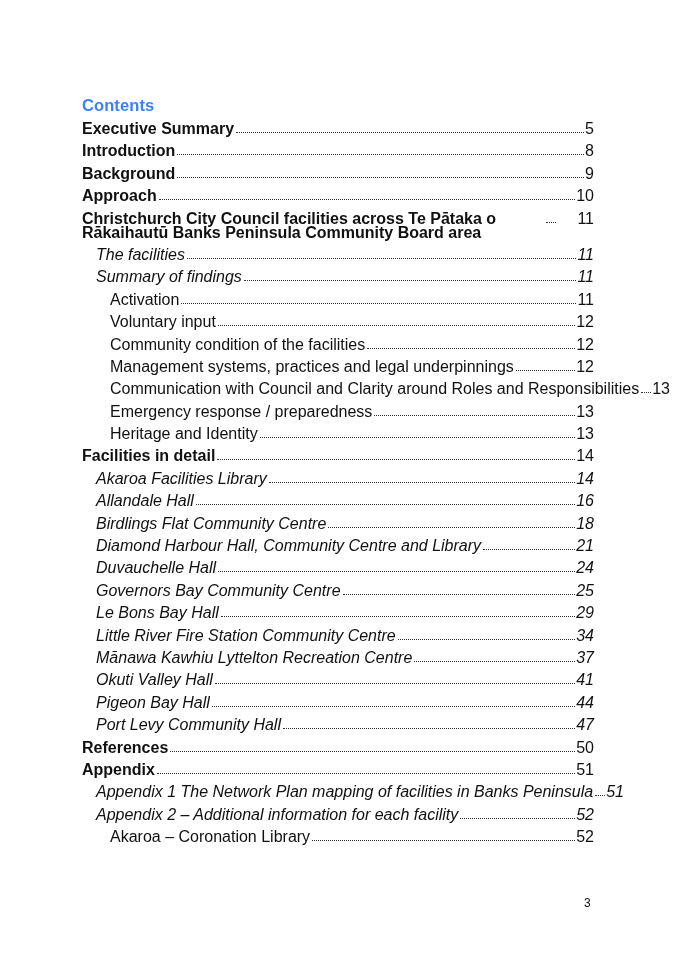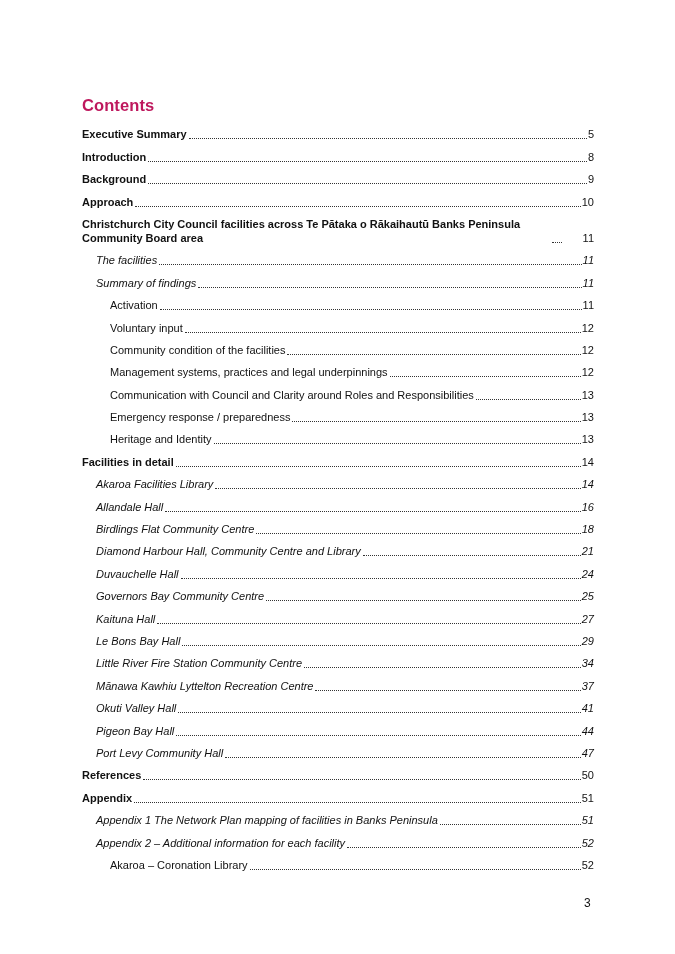--- a/index.html
+++ b/index.html
@@ -4,27 +4,27 @@
   <style>
     html, body { margin: 0; padding: 0; background: #ffffff; }
     body {
       width: 675px; height: 954px; position: relative; overflow: hidden;
       font-family: "Liberation Sans", "DejaVu Sans", sans-serif;
       color: #111;
     }
     .page { position: absolute; left: 0; top: 0; width: 675px; height: 954px; background: #fff; }
     .heading {
       position: absolute; left: 82px; top: 96px;
-      font-size: 16.5px; font-weight: bold; color: #be185d;
+      font-size: 16.5px; font-weight: bold; color: #3b82f6;
       letter-spacing: 0.1px;
     }
     .toc { position: absolute; left: 82px; top: 119px; width: 512px; }
     .entry {
-      display: flex; align-items: flex-end;
-      font-size: 11px; line-height: 14px;
+      display: flex; align-items: flex-start;
+      font-size: 16px; line-height: 14px;
       height: 22.4px; box-sizing: border-box; padding-top: 3px;
       white-space: nowrap;
     }
     .entry.l1 { font-weight: bold; }
     .entry.l2 { padding-left: 14px; font-style: italic; }
     .entry.l3 { padding-left: 28px; }
     .entry.two-line { height: 36.4px; white-space: normal; gap: 20px; }
     .entry .label { flex: 0 0 auto; }
     .entry.two-line .label { flex: 0 1 auto; max-width: 500px; }
     .entry .dots {
@@ -142,25 +142,20 @@
         <span class="label">Duvauchelle Hall</span>
         <span class="dots"></span>
         <span class="page-num">24</span>
       </div>
       <div class="entry l2">
         <span class="label">Governors Bay Community Centre</span>
         <span class="dots"></span>
         <span class="page-num">25</span>
       </div>
       <div class="entry l2">
-        <span class="label">Kaituna Hall</span>
-        <span class="dots"></span>
-        <span class="page-num">27</span>
-      </div>
-      <div class="entry l2">
         <span class="label">Le Bons Bay Hall</span>
         <span class="dots"></span>
         <span class="page-num">29</span>
       </div>
       <div class="entry l2">
         <span class="label">Little River Fire Station Community Centre</span>
         <span class="dots"></span>
         <span class="page-num">34</span>
       </div>
       <div class="entry l2">

